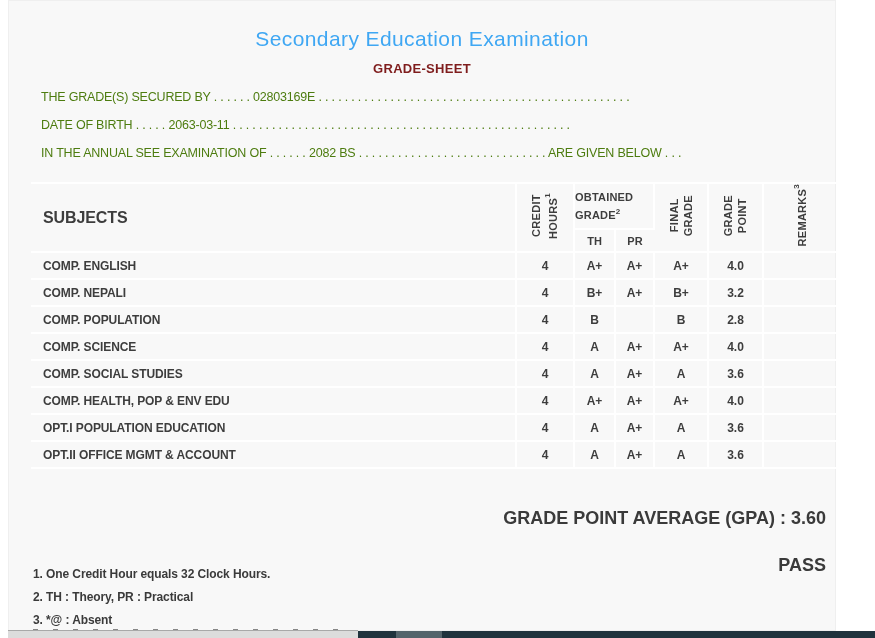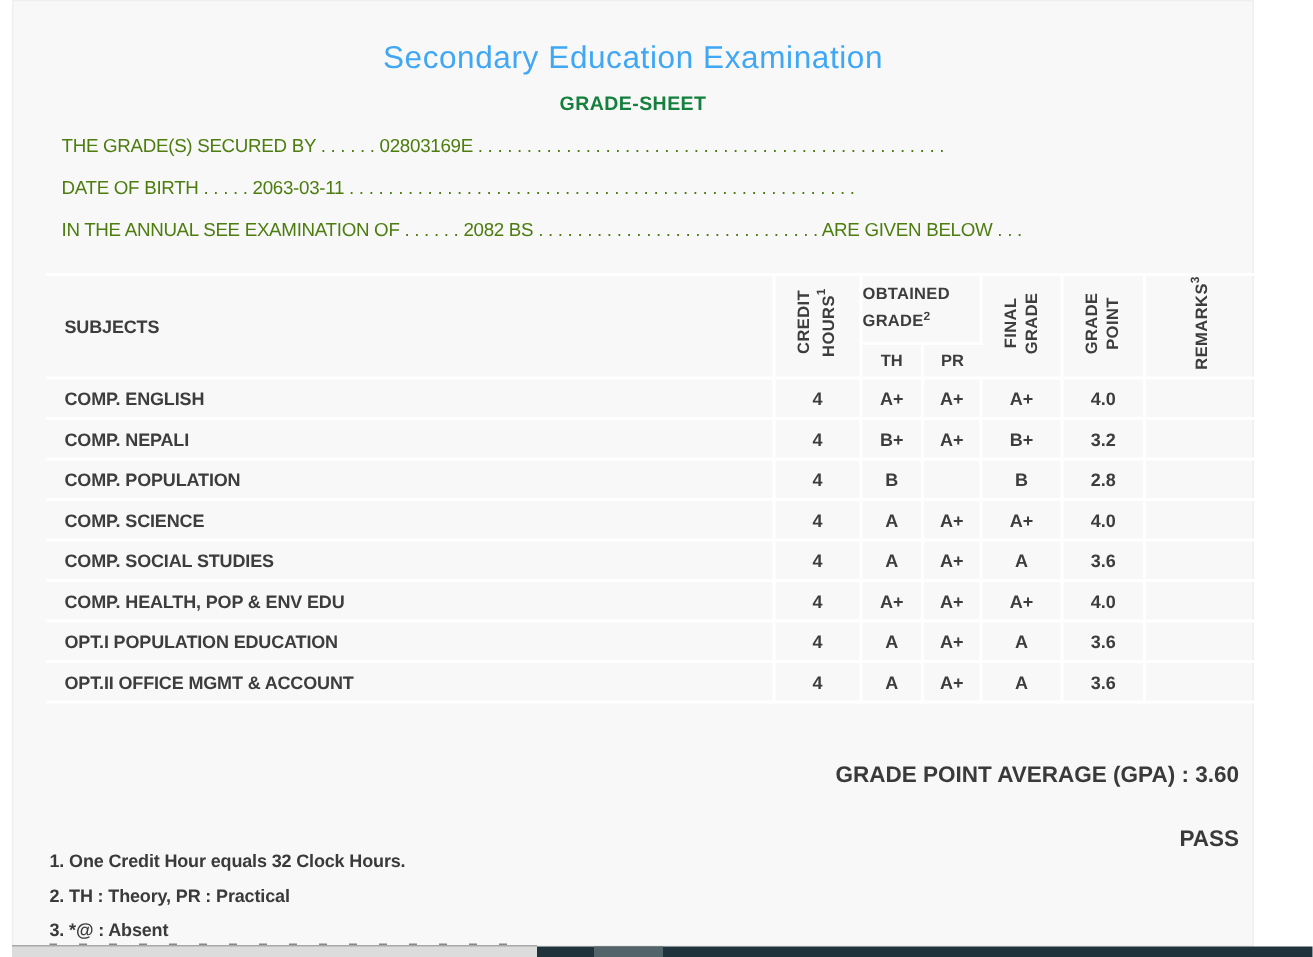--- a/index.html
+++ b/index.html
@@ -3,42 +3,42 @@
 <meta charset="utf-8">
 <style>
   * { margin:0; padding:0; box-sizing:border-box; }
   html,body { width:875px; height:638px; overflow:hidden; background:#ffffff;
     font-family:"Liberation Sans", sans-serif; }
   .card { position:absolute; left:8px; top:0; width:828px; height:631px;
     background:#f8f8f8; border:1px solid #efefef; }
   .page-title { position:absolute; top:26px; left:0; width:100%; text-align:center;
     font-size:21px; color:#3fa7f3; letter-spacing:.4px; font-weight:400; }
   .page-subtitle { position:absolute; top:60px; left:0; width:100%; text-align:center;
-    font-size:13px; font-weight:700; color:#15803d; letter-spacing:.3px; }
+    font-size:13px; font-weight:700; color:#7f1d1d; letter-spacing:.3px; }
   .info-line { position:absolute; left:32px; right:70px; height:16px; white-space:nowrap;
     overflow:hidden; font-size:12.5px; font-weight:400; color:#4d7c0f; letter-spacing:-0.2px; }
   .i1 { top:89px; } .i2 { top:117px; } .i3 { top:145px; }
   table.grades { position:absolute; left:22px; top:181px; width:806px;
     border-collapse:collapse; table-layout:fixed; border-top:2px solid #ffffff; }
   table.grades th, table.grades td { border-right:2px solid #ffffff;
     border-bottom:2px solid #ffffff; color:#3d3d3d; }
   table.grades th:last-child, table.grades td:last-child { border-right:none; }
-  th.subjects-h { text-align:left; padding-left:12px; font-size:12px; font-weight:700;
+  th.subjects-h { text-align:left; padding-left:12px; font-size:16px; font-weight:700;
     letter-spacing:-0.1px; }
   th.vcell { text-align:center; vertical-align:middle; }
   .vert { display:inline-block; writing-mode:vertical-rl; transform:rotate(180deg);
     font-size:11px; font-weight:700; line-height:1.3; letter-spacing:.3px; white-space:nowrap; }
   .vert sup, .hcell sup { font-size:8px; }
   th.hcell { font-size:11px; font-weight:700; text-align:left; vertical-align:middle;
     line-height:1.55; letter-spacing:.2px; height:46px; }
   th.subcell { font-size:11px; font-weight:700; text-align:center; height:23px; }
   td.cell { height:27px; text-align:center; font-size:12px; font-weight:700; }
   td.subject { text-align:left; padding-left:12px; letter-spacing:-0.1px; }
   .summary { position:absolute; right:9px; top:507px; text-align:right;
-    font-size:15px; font-weight:700; color:#3a3a3a; }
+    font-size:18px; font-weight:700; color:#3a3a3a; }
   .summary .result { margin-top:26px; }
   .footnotes { position:absolute; left:24px; top:566px; font-size:12px; font-weight:700;
     color:#3a3a3a; letter-spacing:-0.1px; }
   .footnotes div { height:23px; line-height:15px; }
   .fn4-clip { position:absolute; left:24px; top:628px; width:305px; height:3px;
     background:repeating-linear-gradient(90deg,#4a4a4a 0 5px,transparent 5px 20px);
     opacity:.65; }
   .scroll-strip { position:absolute; left:8px; top:630px; width:350px; height:8px;
     background:#dcdcdc; border-top:1px solid #a8a8a8; }
   .taskbar { position:absolute; left:358px; top:631px; width:517px; height:7px;

